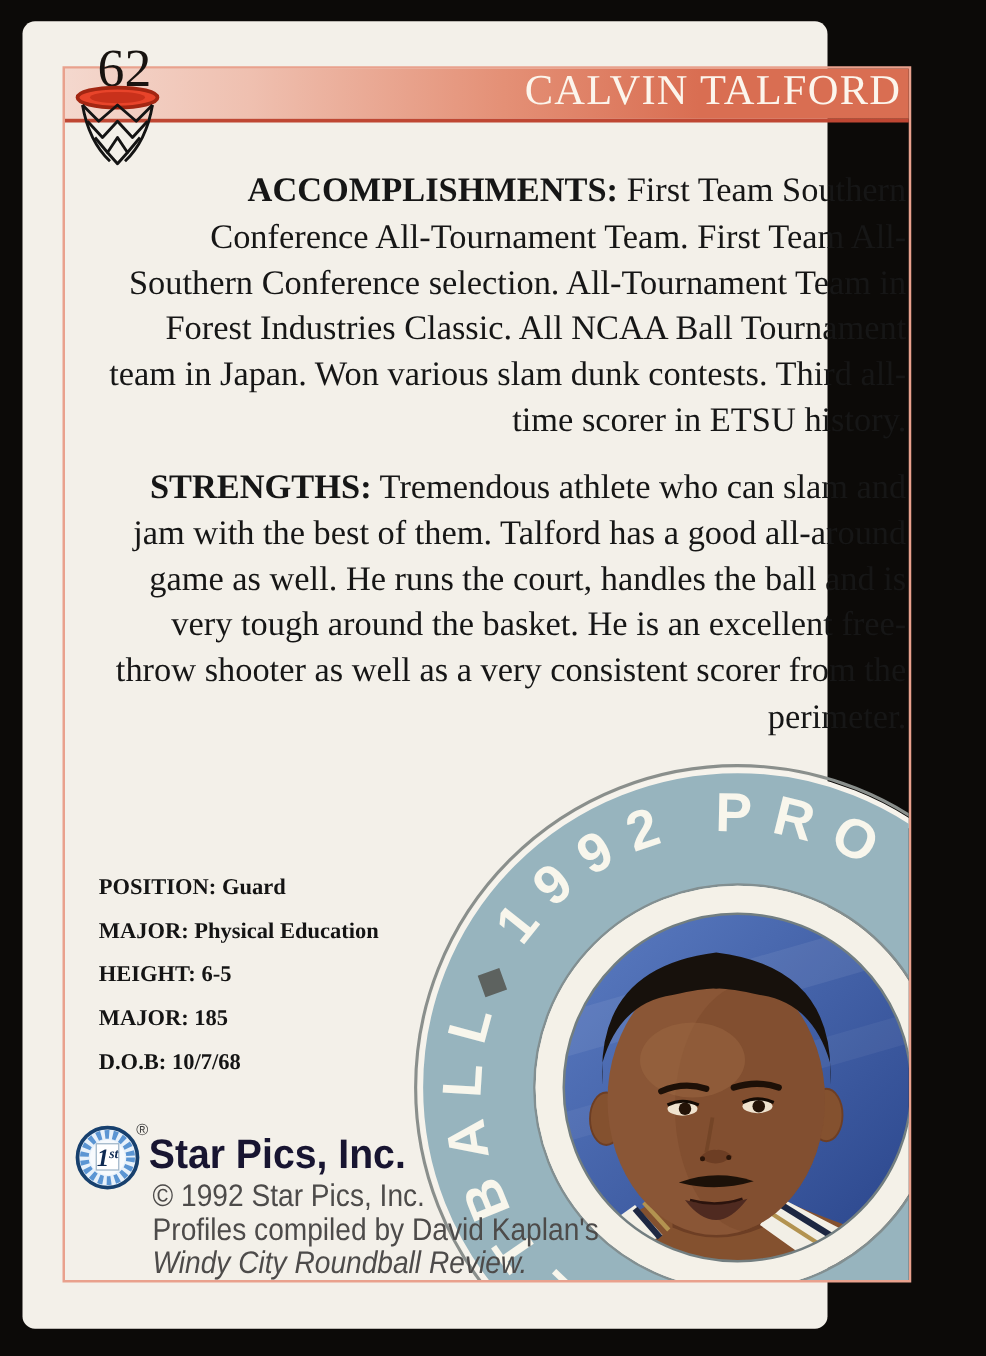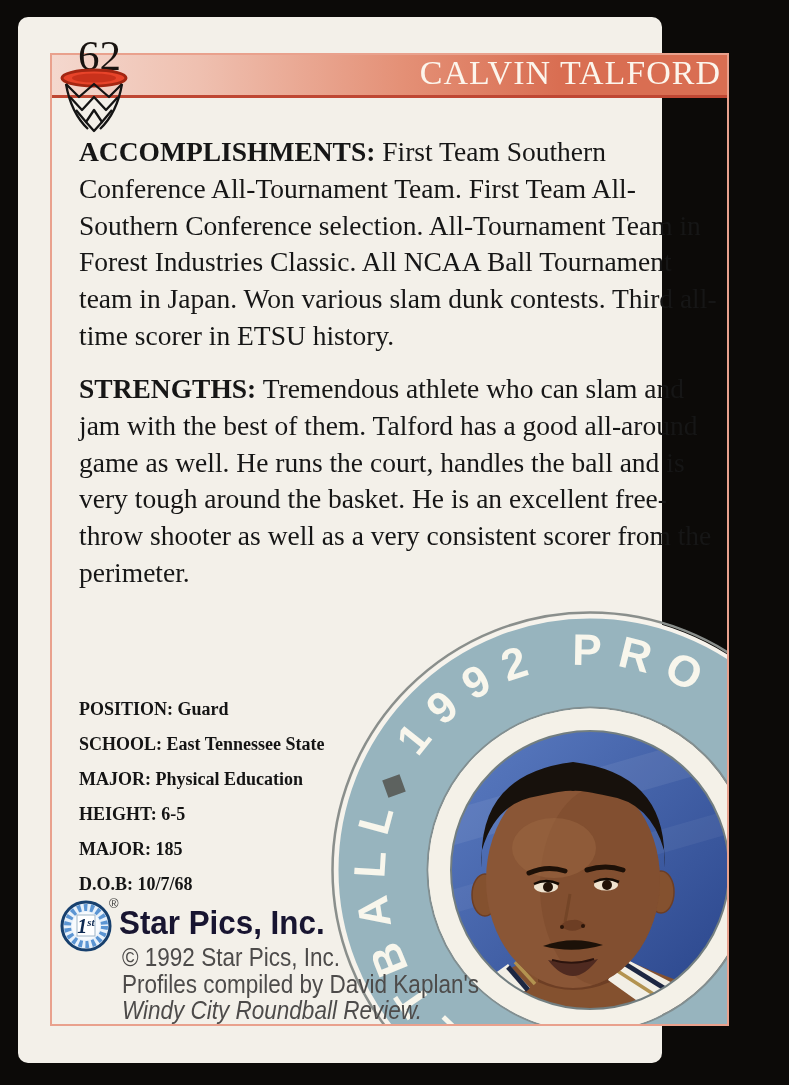--- a/index.html
+++ b/index.html
@@ -6,21 +6,21 @@
   .stage{position:relative;width:789px;height:1085px;background:#0c0a08;overflow:hidden;
          font-family:"Liberation Serif", serif;}
   .card{position:absolute;left:18px;top:17px;width:644px;height:1046px;background:#f3f0e9;border-radius:10px;}
   .frame{position:absolute;left:32px;top:36px;width:675px;height:969px;border:2px solid #e9a18d;overflow:hidden;}
   .banner{position:absolute;left:-2px;top:-2px;width:679px;height:42px;
           background:linear-gradient(90deg,#f4d8ce 0%,#efc0b0 22%,#e49076 52%,#d96e52 75%,#d96e52 100%);
           border-bottom:3px solid #bf4733;}
   .title{position:absolute;right:8px;top:-3px;font-size:34px;line-height:46px;color:#fcf5ec;letter-spacing:1px;white-space:nowrap;}
   .card-num{position:absolute;left:60px;top:14px;font-size:43px;color:#181310;z-index:12;}
   .hoop{position:absolute;left:38px;top:50px;z-index:12;}
-  .para{position:absolute;left:27px;width:646px;margin:0;font-size:27.5px;line-height:36.8px;color:#161616;}
+  .para{position:absolute;left:27px;width:646px;margin:0;font-size:27.5px;line-height:36.8px;color:#161616;text-align:right;}
   .para b{font-weight:bold;}
   .p1{top:79px}.p2{top:316px}.p3{top:553px}
   .stats{position:absolute;left:27px;top:637px;margin:0;font-size:18px;line-height:35px;font-weight:bold;color:#141414;list-style:none;padding:0;}
   .emblem{position:absolute;left:218px;top:495px;}
   .pub-logo{position:absolute;left:8px;top:845px;}
   .regmark{position:absolute;left:57px;top:841px;font-family:"Liberation Sans",sans-serif;font-size:13px;color:#3c3c3c;}
   .pub-name{position:absolute;left:67px;top:849px;font-family:"Liberation Sans",sans-serif;font-weight:bold;
             font-size:33px;color:#181531;transform:scaleX(.95);transform-origin:left top;white-space:nowrap;}
   .cop{position:absolute;left:70px;font-family:"Liberation Sans",sans-serif;font-size:25px;color:#4d4b4a;
        transform:scaleX(.9);transform-origin:left top;white-space:nowrap;}
@@ -191,21 +191,20 @@
         </text>
       </svg>
 
       <p class="para p1"><b>ACCOMPLISHMENTS:</b> <span>First Team Southern Conference All-Tournament Team. First Team All-Southern Conference selection. All-Tournament Team in Forest Industries Classic. All NCAA Ball Tournament team in Japan. Won various slam dunk contests. Third all-time scorer in ETSU history.</span></p>
 
       <p class="para p2"><b>STRENGTHS:</b> <span>Tremendous athlete who can slam and jam with the best of them. Talford has a good all-around game as well. He runs the court, handles the ball and is very tough around the basket. He is an excellent free-throw shooter as well as a very consistent scorer from the perimeter.</span></p>
 
 
       <ul class="stats">
         <li><span>POSITION:</span> <span>Guard</span></li>
-        <li><span>SCHOOL:</span> <span>East Tennessee State</span></li>
         <li><span>MAJOR:</span> <span>Physical Education</span></li>
         <li><span>HEIGHT:</span> <span>6-5</span></li>
         <li><span>MAJOR:</span> <span>185</span></li>
         <li><span>D.O.B:</span> <span>10/7/68</span></li>
       </ul>
 
       <svg class="pub-logo" width="52" height="52" viewBox="0 0 52 52">
         <circle cx="26" cy="26" r="24" fill="#e8f1fa" stroke="#17406e" stroke-width="3"></circle>
         <circle cx="26" cy="26" r="18.5" fill="none" stroke="#5b95d3" stroke-width="7" stroke-dasharray="3.5,3"></circle>
         <circle cx="26" cy="26" r="14" fill="#f7fafd"></circle>

